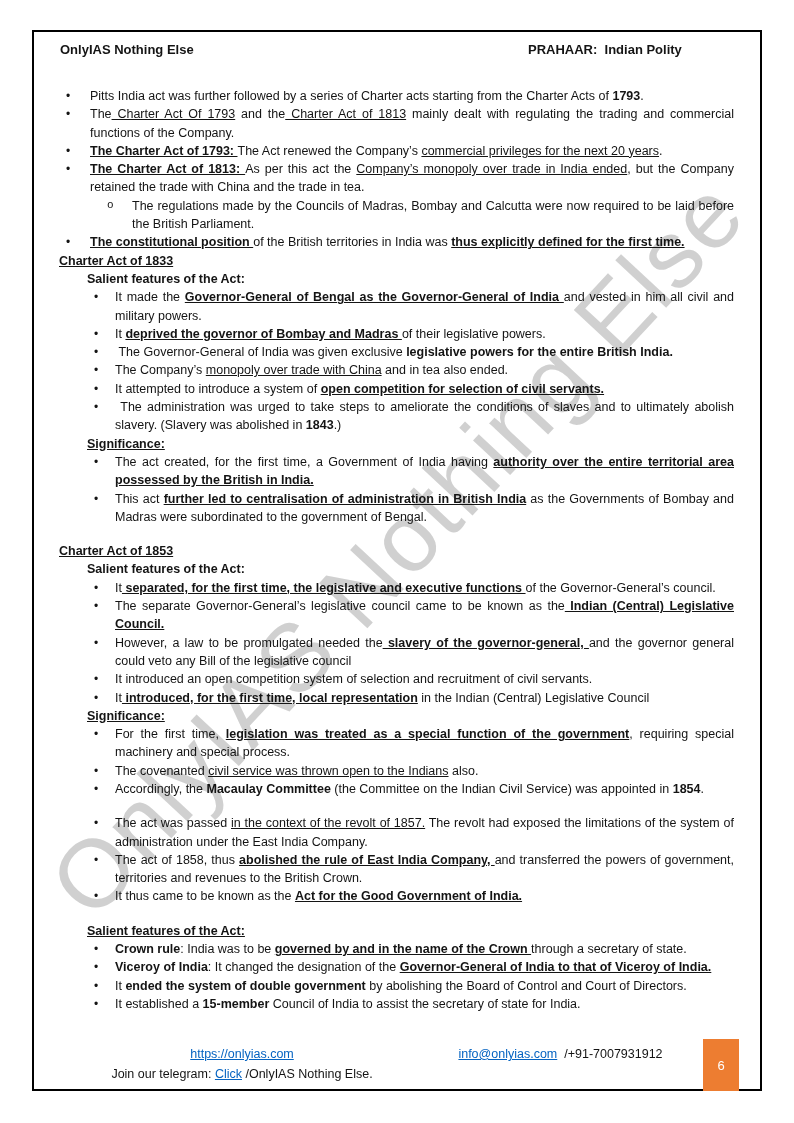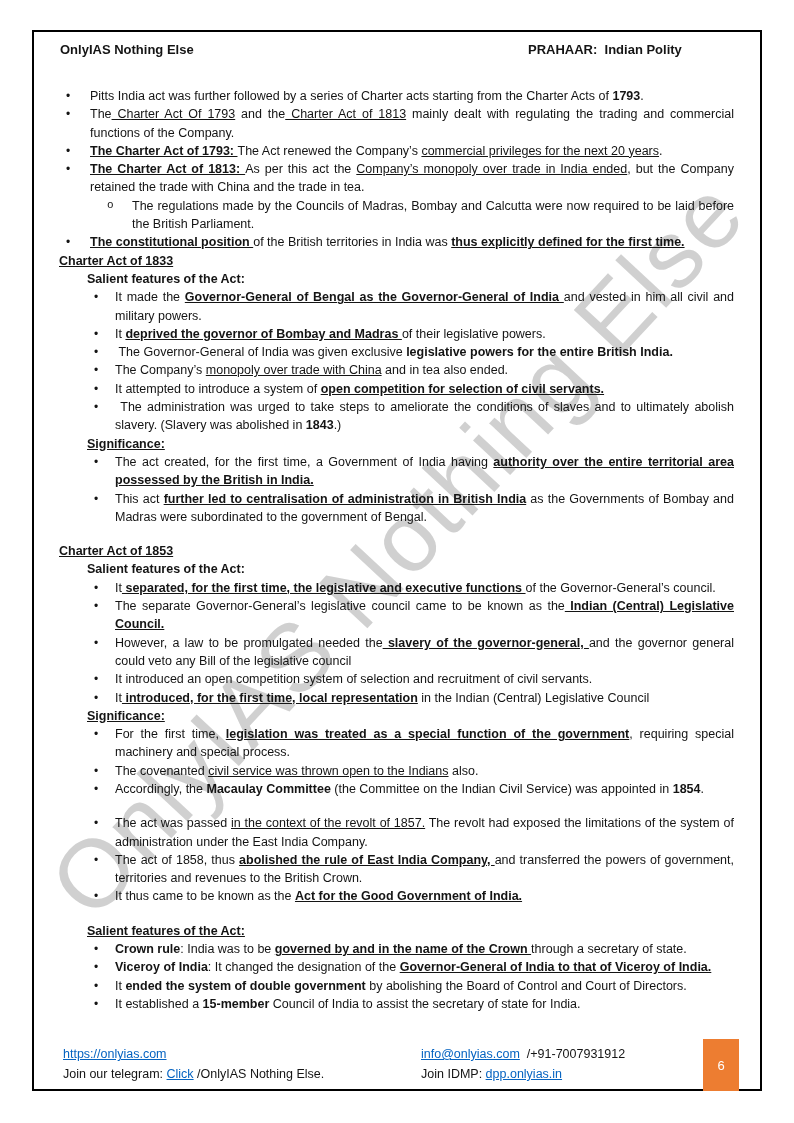--- a/index.html
+++ b/index.html
@@ -45,21 +45,21 @@
   .subbullet{padding-left:73px;}
   .subbullet>.marker{position:absolute;left:48px;top:-1px;
     font-family:"Liberation Mono",monospace;font-size:11px;}
   .marker{font-size:12px;}
   .gap{height:16px;}
   .b{font-weight:700;margin-top:48px;}
   .u{text-decoration:underline;text-align:center;}
 
   
   .footer{position:absolute;left:29px;right:60px;top:1012px;display:flex;
-    font-size:12.5px;line-height:20px;}
+    font-size:12.5px;line-height:20px;text-align:center;}
   .f-left{width:358px;}
   .f-right{flex:1;}
   .link{color:var(--link);text-decoration:underline;cursor:pointer;}
 
   .pagenum{
     position:absolute;left:703px;top:1039px;width:36px;height:52px;
     background:var(--accent);color:#fff;display:flex;align-items:center;
     justify-content:center;font-size:13px;z-index:2;
   }
 </style>
@@ -119,21 +119,20 @@
         <div class="blk bullet2"><span class="marker">•</span><span>It established a </span><span class="b">15-member</span><span> Council of India to assist the secretary of state for India.</span></div>
       </div>
 
     <div class="footer">
       <div class="f-col f-left" id="footer-left">
           <div><span class="link">https://onlyias.com</span></div>
           <div><span>Join our telegram: </span><span class="link">Click</span><span> /OnlyIAS Nothing Else.</span></div>
         </div>
       <div class="f-col f-right" id="footer-right">
           <div><span class="link">info@onlyias.com</span><span>&nbsp; /+91-7007931912</span></div>
-          <div><span>Join IDMP: </span><span class="link">dpp.onlyias.in</span></div>
         </div>
     </div>
 
   </div>
 
   <div class="pagenum">
     <span>6</span>
   </div>
 
 </div>

